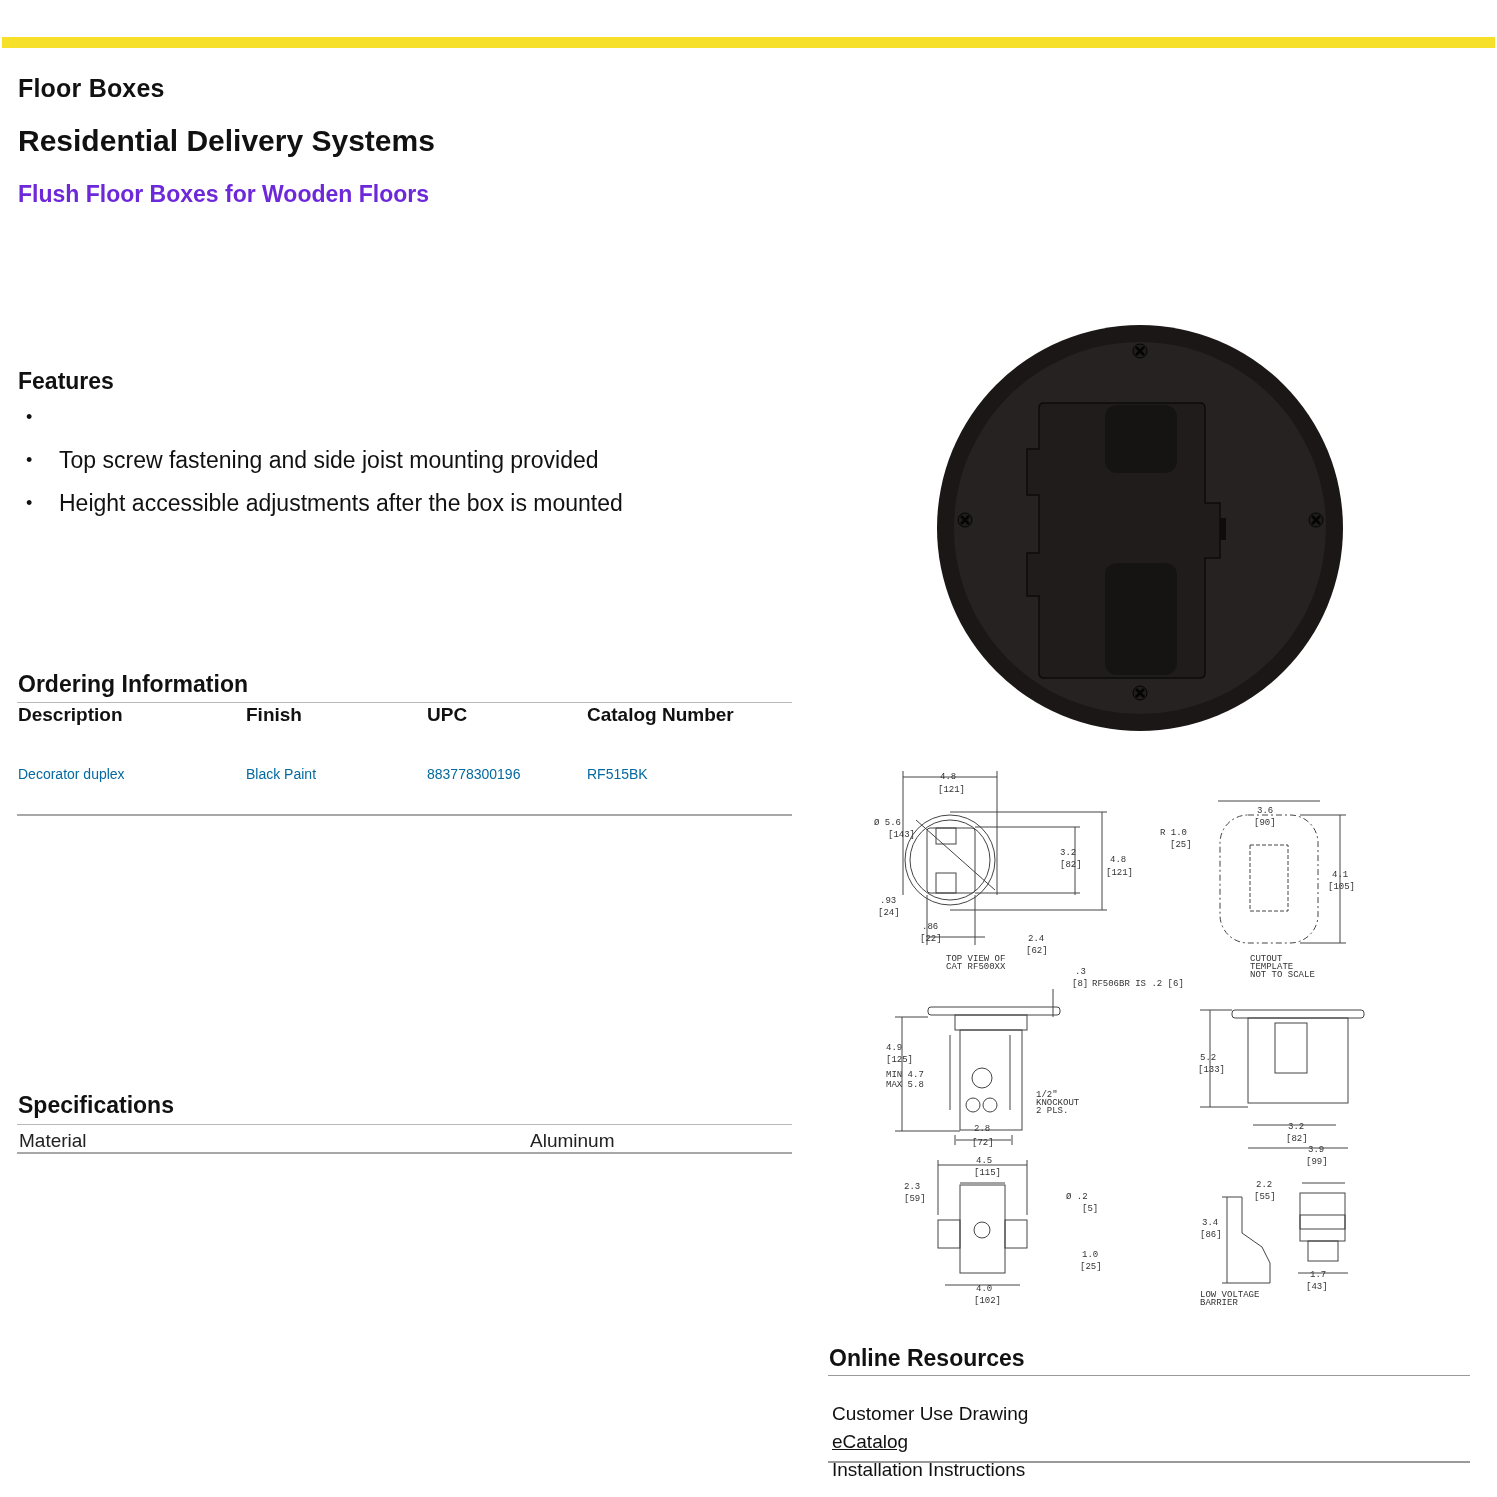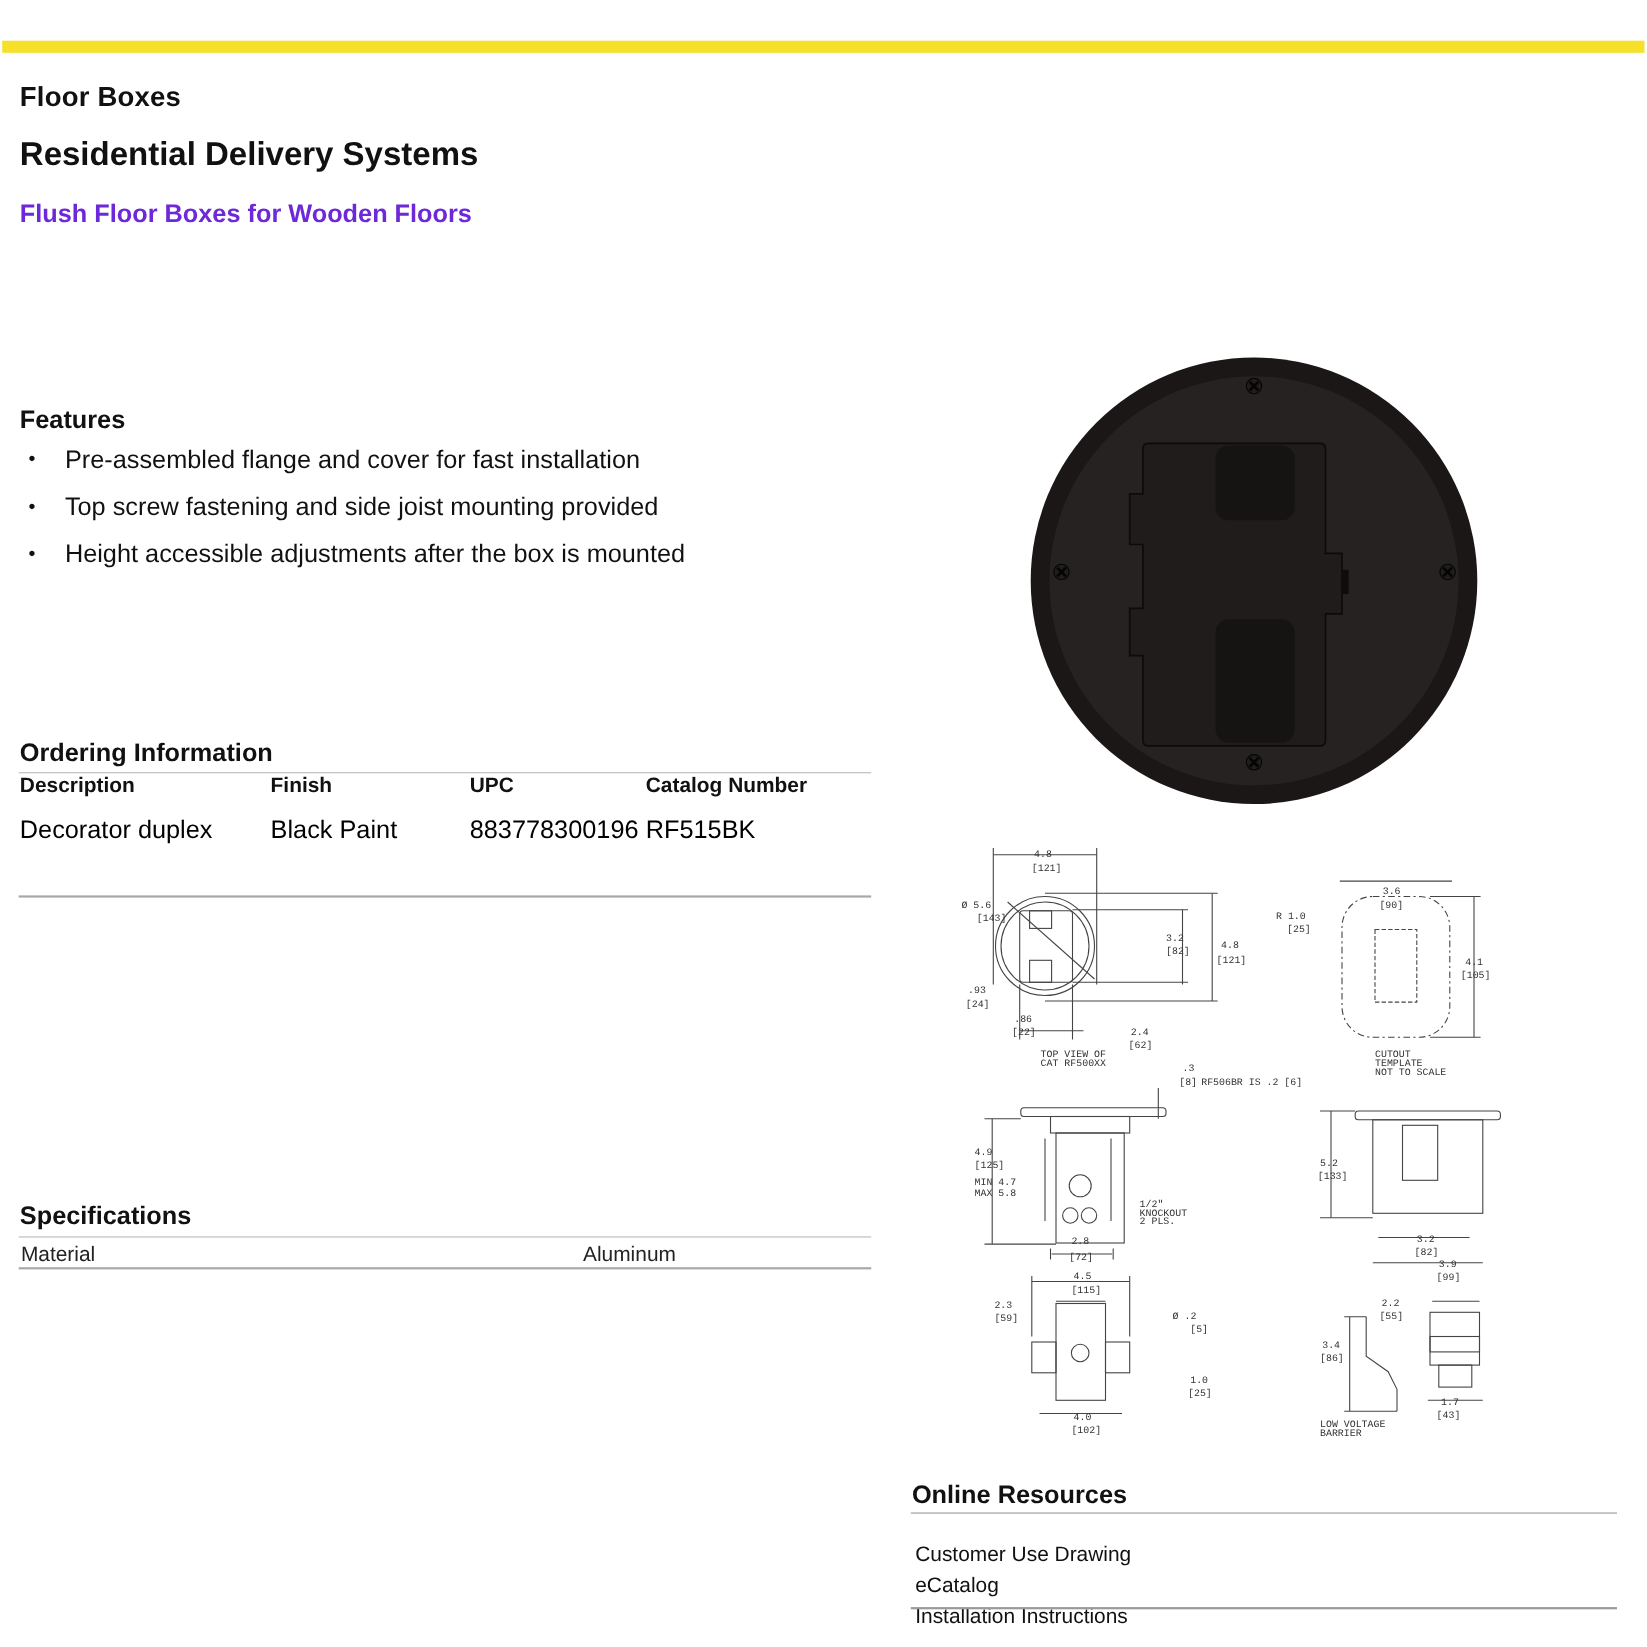--- a/index.html
+++ b/index.html
@@ -13,50 +13,49 @@
   .sec-title { font-size:23px; font-weight:bold; color:#111; }
   .features-title { left:18px; top:368px; }
   .feature-list { left:22px; top:395px; margin:0; padding:0; list-style:none; }
   .feature-list li { font-size:23px; height:43px; line-height:32px; display:flex; align-items:center; }
   .feature-list .bullet { width:33px; font-size:18px; padding-left:4px; }
   .order-title { left:18px; top:671px; }
   .rule { background:#b9b9b9; height:1px; }
   .order-rule-top { left:17px; top:702px; width:775px; }
   .order-rule-bot { left:17px; top:814px; width:775px; background:#a8a8a8; height:2px; }
   .col-head { font-size:19px; font-weight:bold; top:704px; }
-  .col-val  { font-size:23px; top:741px; color:#000000; }
+  .col-val  { font-size:14px; top:766px; color:#0369a1; }
   .c1 { left:18px; } .c2 { left:246px; } .c3 { left:427px; } .c4 { left:587px; }
   .spec-title { left:18px; top:1092px; }
   .spec-rule-top { left:17px; top:1124px; width:775px; }
   .spec-rule-bot { left:17px; top:1152px; width:775px; background:#a8a8a8; height:2px; }
   .spec-label { left:19px; top:1130px; font-size:19px; color:#222; }
   .spec-value { left:530px; top:1130px; font-size:19px; color:#222; }
   .product { left:935px; top:323px; width:410px; height:410px; }
   .drawing { left:870px; top:765px; width:500px; height:550px; }
   .res-title { left:829px; top:1345px; }
   .res-rule-top { left:828px; top:1375px; width:642px; background:#9a9a9a; }
   .res-rule-bot { left:828px; top:1461px; width:642px; background:#9a9a9a; height:2px; }
   .res-link { left:832px; font-size:19px; color:#111;margin-top:23px; }
-  .r1 { top:1380px; } .r2 { top:1408px; } .r3 { top:1436px; }
+  .r1 { top:1380px; } .r2 { top:1408px;text-decoration:underline; } .r3 { top:1436px; }
   svg text { font-family:"Liberation Mono", monospace; fill:#333; }
 </style>
 </head>
 <body>
 
 <div class="abs topbar"></div>
 
 <div class="abs h1">Floor Boxes</div>
 <div class="abs h2">Residential Delivery Systems</div>
 <div class="abs h3">Flush Floor Boxes for Wooden Floors</div>
 
 <div class="abs sec-title features-title">Features</div>
 <ul class="abs feature-list">
   <li>
       <span class="bullet">•</span>
-      <span>Pre-assembled flange and cover for fast installation</span>
     </li>
   <li>
       <span class="bullet">•</span>
       <span>Top screw fastening and side joist mounting provided</span>
     </li>
   <li>
       <span class="bullet">•</span>
       <span>Height accessible adjustments after the box is mounted</span>
     </li>
 </ul>

